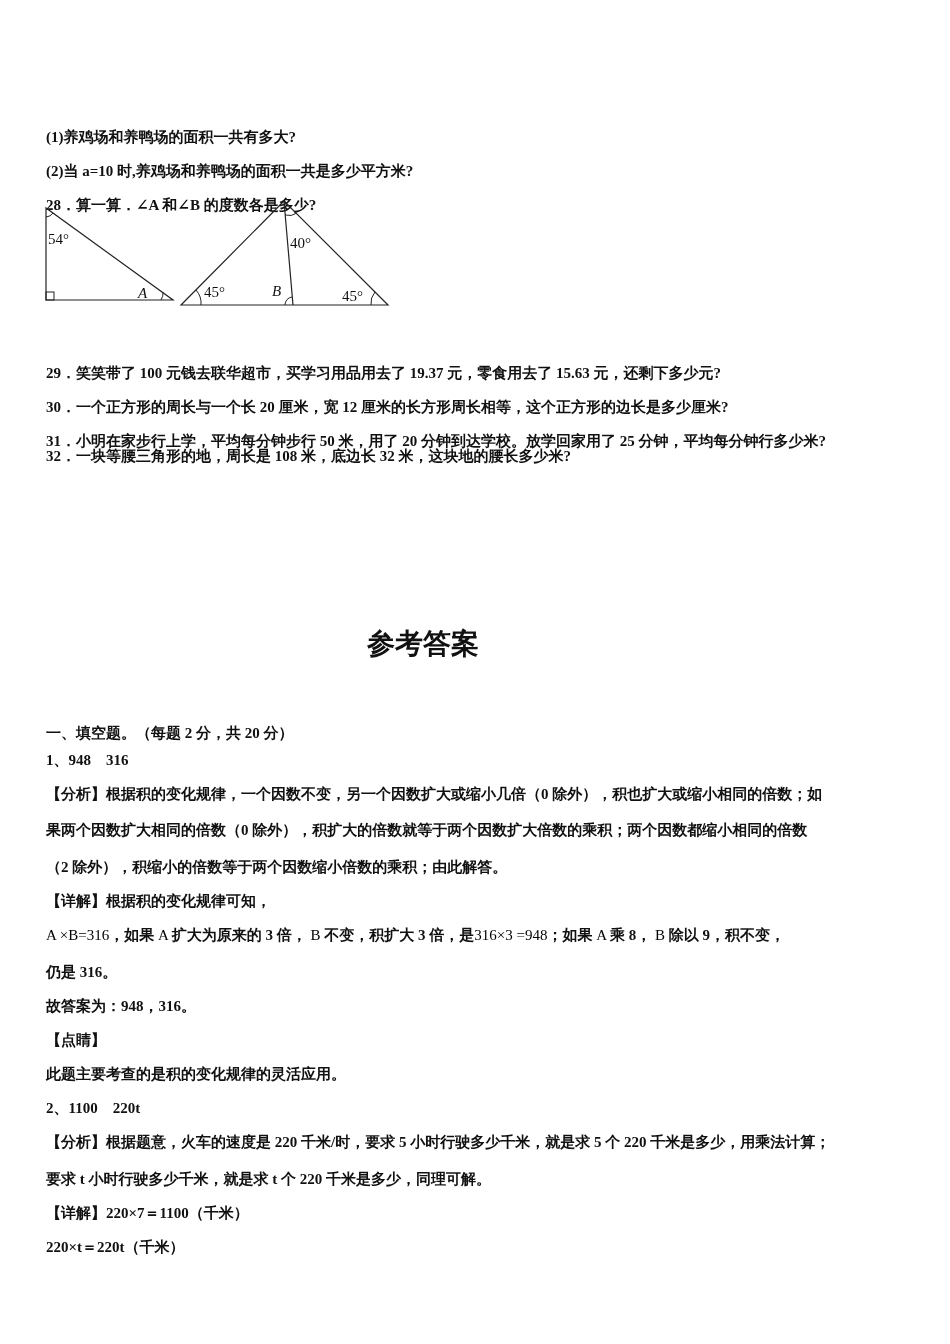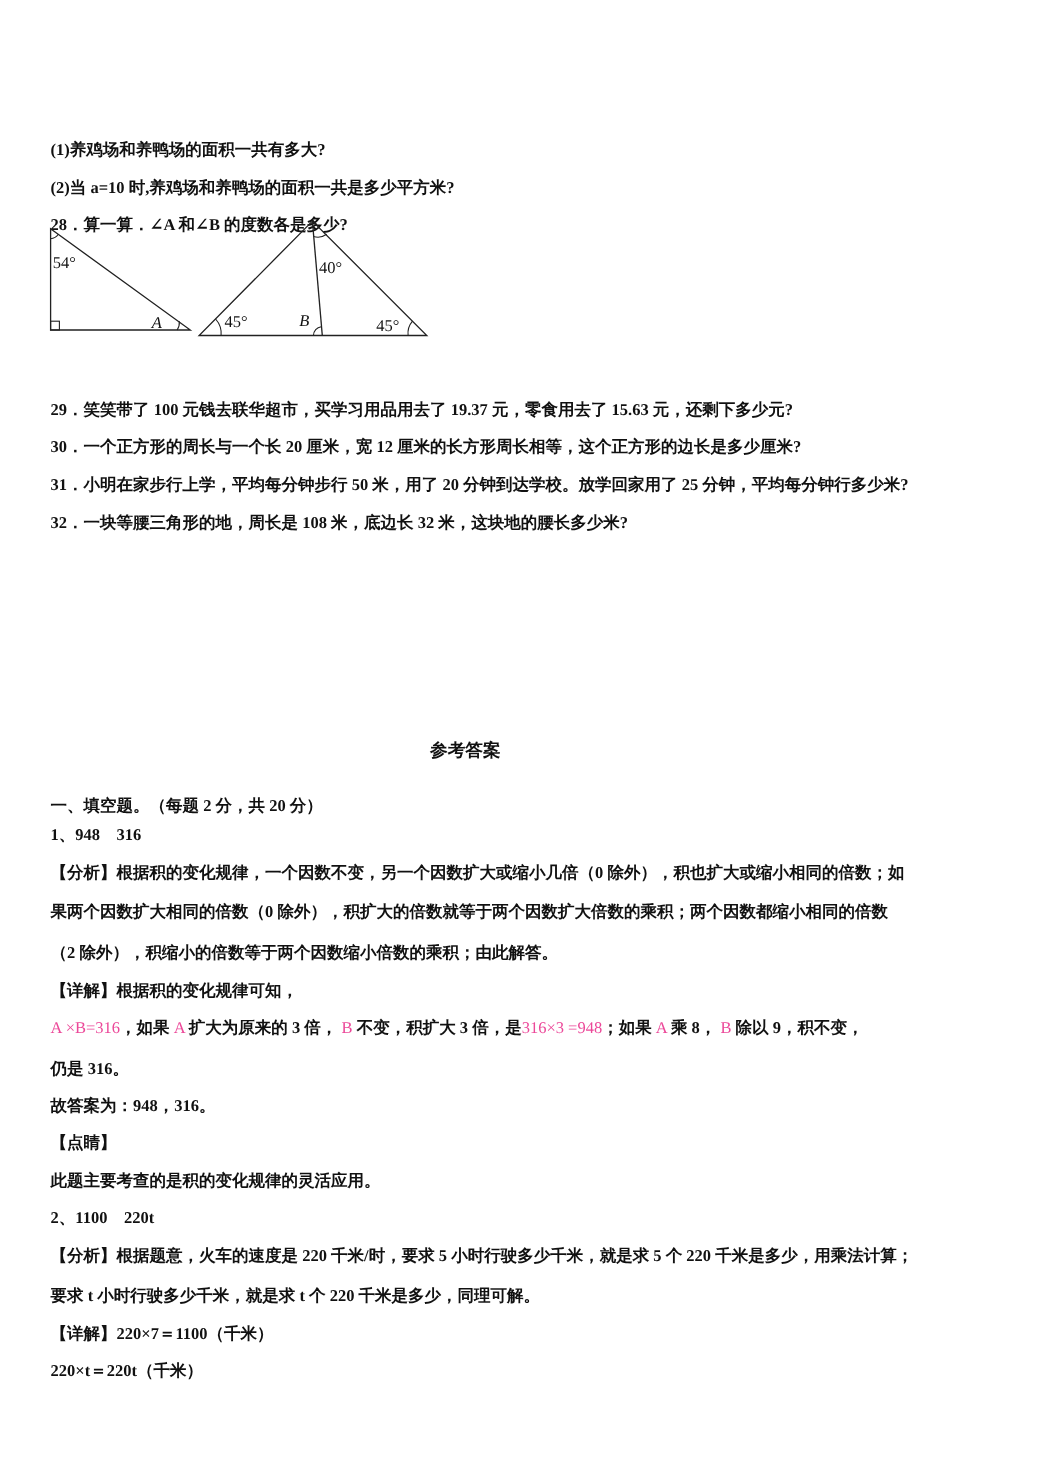--- a/index.html
+++ b/index.html
@@ -1,21 +1,21 @@
 <!DOCTYPE html>
 <html><head>
 <meta charset="utf-8">
 <style>
   html, body { margin: 0; padding: 0; background: #ffffff; }
   body { width: 950px; height: 1344px; position: relative; overflow: hidden;
          font-family: "Liberation Serif", "DejaVu Serif", serif; color: #111; }
   .line { position: absolute; left: 46px; font-size: 15px; font-weight: bold; white-space: nowrap; line-height: 20px; margin-top: 25px; }
-  .title { position: absolute; left: 0; width: 846px; text-align: center; top: 672px;
-           font-family: "Liberation Sans", "DejaVu Sans", sans-serif; font-size: 16px; font-weight: bold; }
-  .gray { color: #ec4899; font-weight: normal; font-family: "Liberation Serif", serif; }
+  .title { position: absolute; left: 0; width: 846px; text-align: center; top: 625px;
+           font-family: "Liberation Sans", "DejaVu Sans", sans-serif; font-size: 28px; font-weight: bold; }
+  .gray { color: #000000; font-weight: normal; font-family: "Liberation Serif", serif; }
   svg.fig { position: absolute; }
   svg text { font-family: "Liberation Serif", serif; font-size: 15px; fill: #111; }
 </style>
 </head>
 <body>
 
 <div class="line" style="top:102px">(1)养鸡场和养鸭场的面积一共有多大?</div>
 <div class="line" style="top:136px"> (2)当 a=10 时,养鸡场和养鸭场的面积一共是多少平方米?</div>
 <div class="line" style="top:170px">28．算一算．∠A 和∠B 的度数各是多少?</div>
 
@@ -37,21 +37,21 @@
   <path d="M196,110 A17,17 0 0 1 200,97" fill="none" stroke="#222" stroke-width="1"></path>
   <text x="29" y="102">45°</text>
   <text x="115" y="53">40°</text>
   <text x="97" y="101" font-style="italic">B</text>
   <text x="167" y="106">45°</text>
 </svg>
 
 <div class="line" style="top:338px">29．笑笑带了 100 元钱去联华超市，买学习用品用去了 19.37 元，零食用去了 15.63 元，还剩下多少元?</div>
 <div class="line" style="top:372px">30．一个正方形的周长与一个长 20 厘米，宽 12 厘米的长方形周长相等，这个正方形的边长是多少厘米?</div>
 <div class="line" style="top:406px">31．小明在家步行上学，平均每分钟步行 50 米，用了 20 分钟到达学校。放学回家用了 25 分钟，平均每分钟行多少米?</div>
-<div class="line" style="top:441px">32．一块等腰三角形的地，周长是 108 米，底边长 32 米，这块地的腰长多少米?</div>
+<div class="line" style="top:421px">32．一块等腰三角形的地，周长是 108 米，底边长 32 米，这块地的腰长多少米?</div>
 
 <div class="title">参考答案</div>
 
 <div class="line" style="top:698px;font-weight:bold">一、填空题。（每题 2 分，共 20 分）</div>
 <div class="line" style="top:725px">1、948　316</div>
 <div class="line" style="top:759px">【分析】根据积的变化规律，一个因数不变，另一个因数扩大或缩小几倍（0 除外），积也扩大或缩小相同的倍数；如</div>
 <div class="line" style="top:795px">果两个因数扩大相同的倍数（0 除外），积扩大的倍数就等于两个因数扩大倍数的乘积；两个因数都缩小相同的倍数</div>
 <div class="line" style="top:832px">（2 除外），积缩小的倍数等于两个因数缩小倍数的乘积；由此解答。</div>
 <div class="line" style="top:866px">【详解】根据积的变化规律可知，</div>
 <div class="line" style="top:900px">

